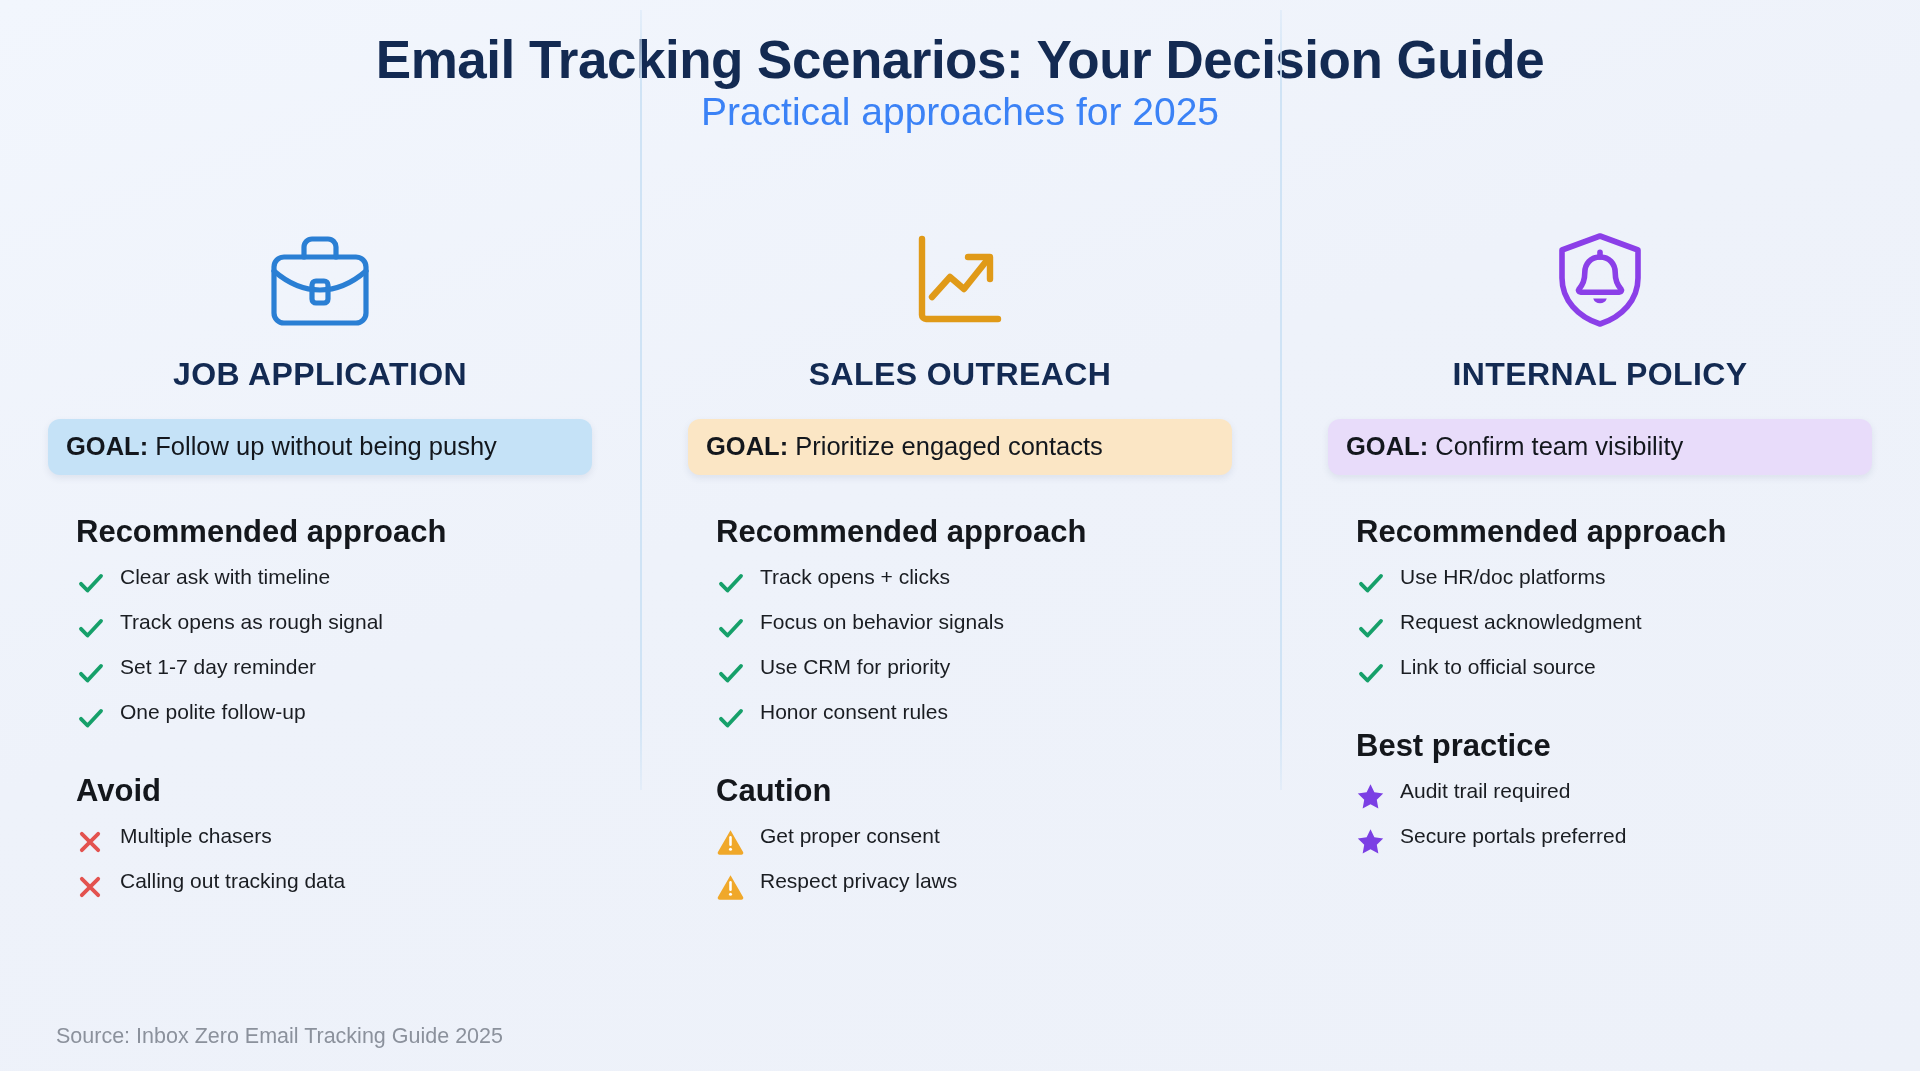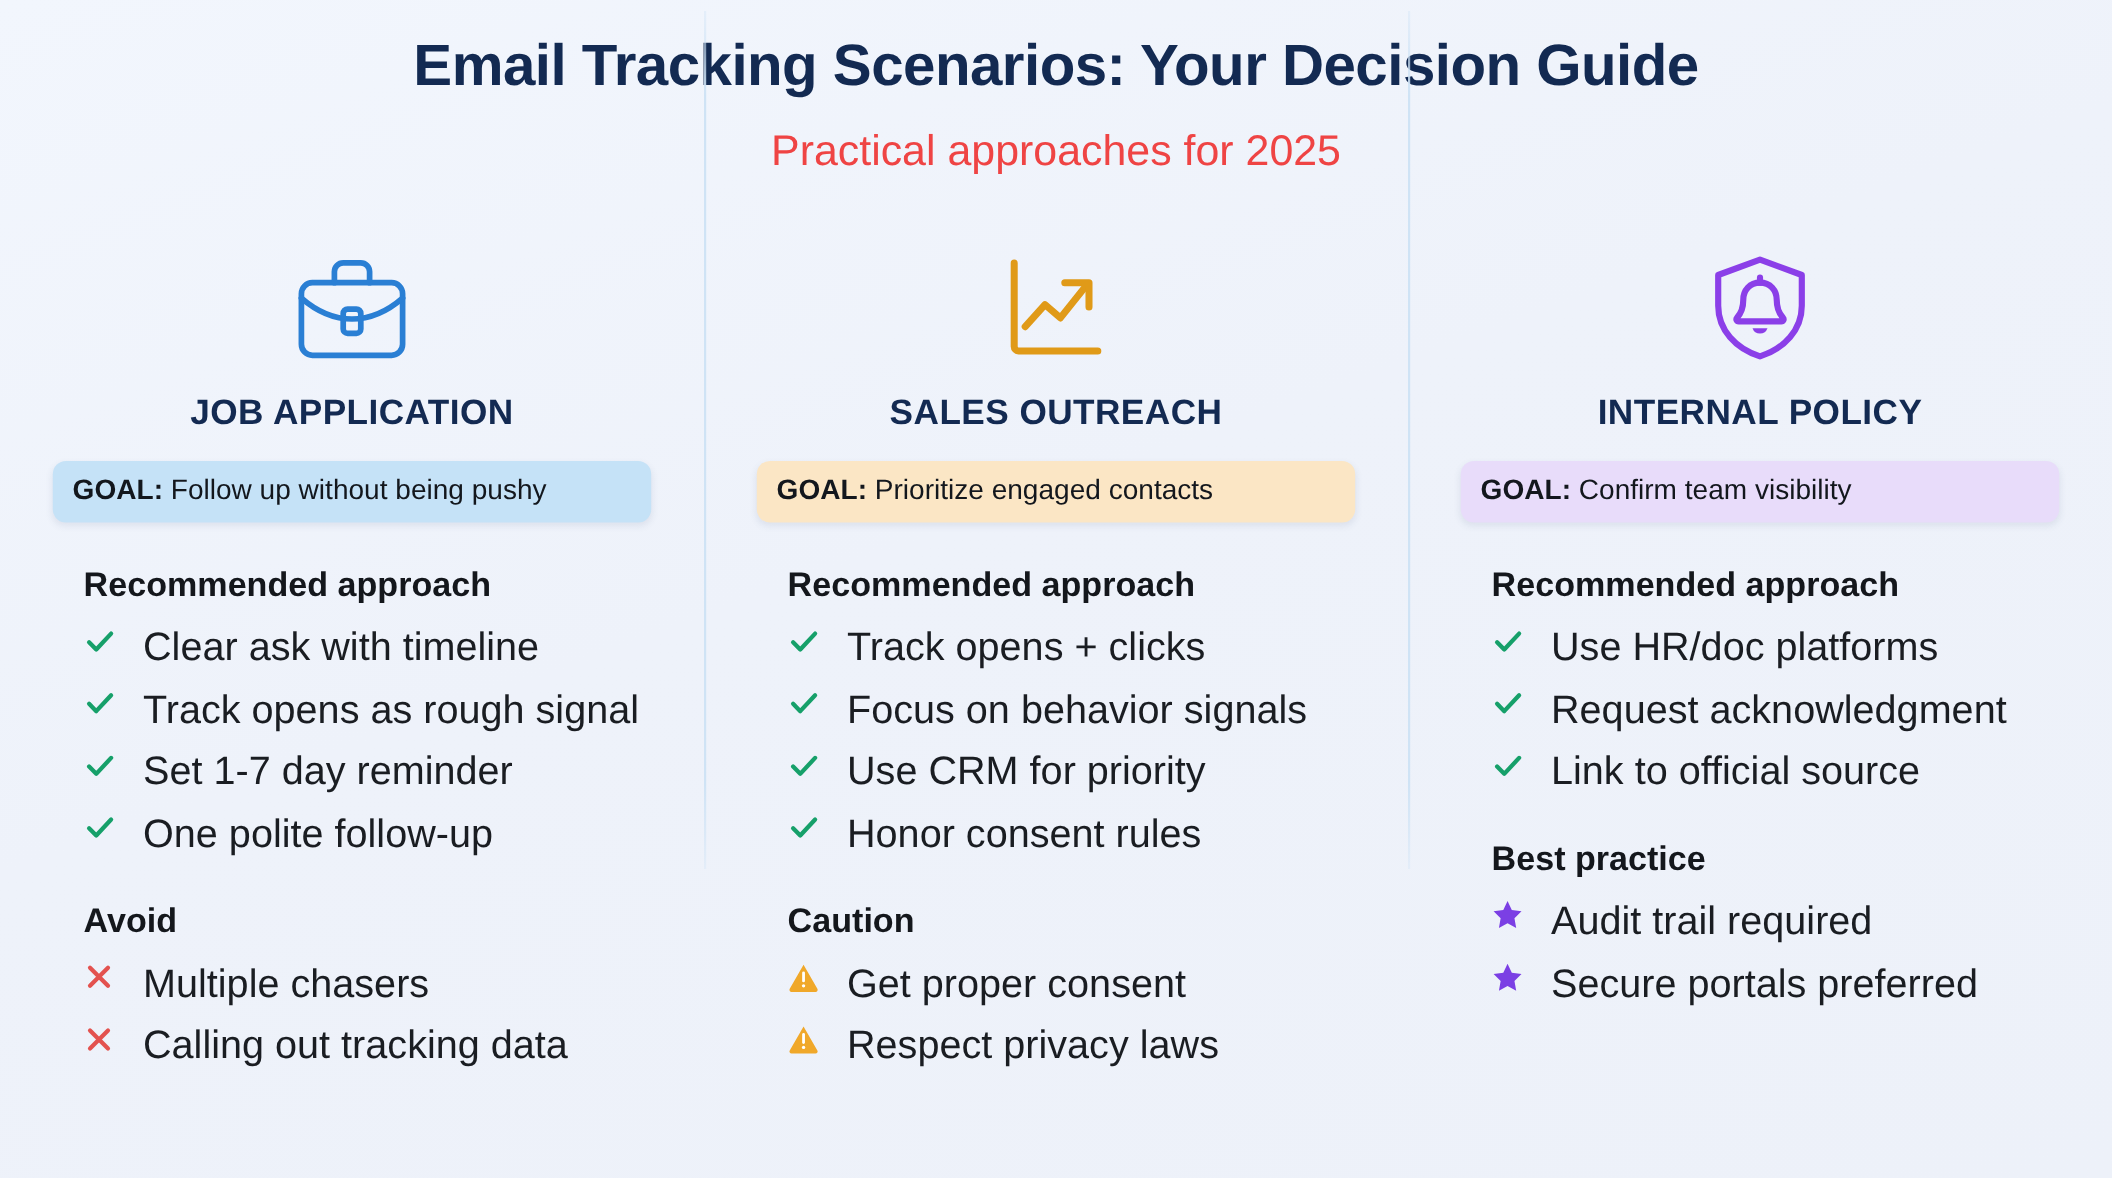--- a/index.html
+++ b/index.html
@@ -31,22 +31,22 @@
     font-size: 53px;
     font-weight: bold;
     color: #132a52;
     letter-spacing: -0.5px;
     line-height: 1.12;
     margin: 0;
   }
   .sub-title {
     font-size: 39px;
     font-weight: normal;
-    color: #ef4444;
-    margin: 28px 0 0 0;
+    color: #3b82f6;
+    margin: 2px 0 0 0;
     line-height: 1.1;
   }
 
   
   .columns {
     position: absolute;
     top: 222px;
     left: 0;
     width: 1920px;
     height: 790px;
@@ -111,25 +111,24 @@
     font-size: 31px;
     font-weight: bold;
     color: #14171c;
     margin-bottom: 10px;
     line-height: 1.2;
   }
   .list { list-style: none; margin: 0; padding: 0; }
   .list li {
     display: flex;
     align-items: flex-start;
-    font-size: 36px;
+    font-size: 21px;
     color: #1a1d22;
     line-height: 1.46;
     padding: 2px 0;
-    gap: 10px;
   }
   .bullet-icon {
     flex: 0 0 42px;
     width: 42px;
     height: 41px;
     display: inline-flex;
     align-items: center;
     justify-content: flex-start;
   }
   .item-text { padding-left: 2px; }
@@ -357,14 +356,15 @@
                   <path d="M12 1.8 15.2 8.5l7.3 1-5.3 5.2 1.3 7.3L12 18.5 5.5 22l1.3-7.3L1.5 9.5l7.3-1z" fill="#7b3fe4"></path>
                 </svg>
               </span>
               <span class="item-text">Secure portals preferred</span>
             </li>
           </ul>
         </div>
       </div>
     </div>
 
+  <div class="footer">Source: Inbox Zero Email Tracking Guide 2025</div>
 
 </div>
 
 </body></html>

